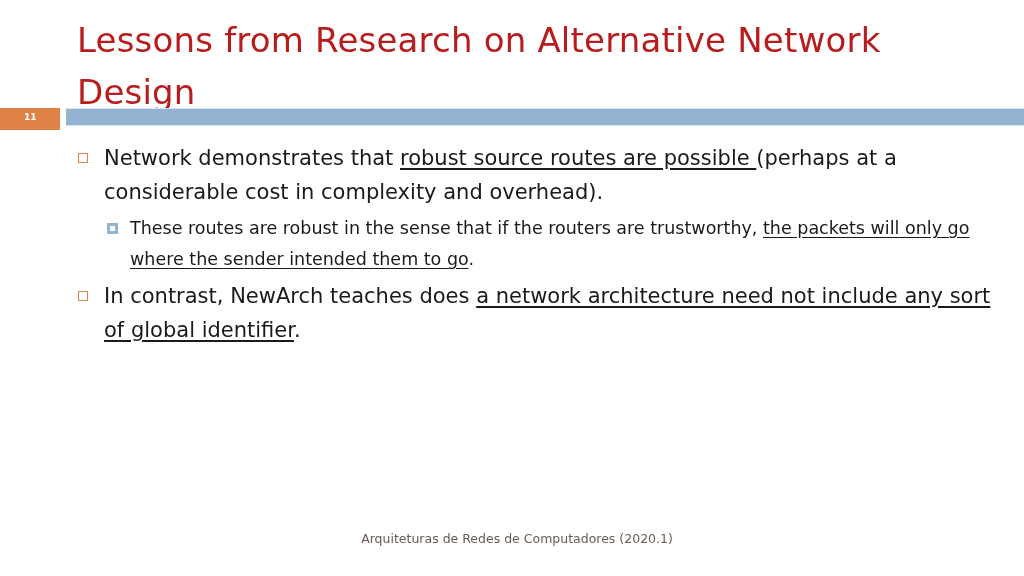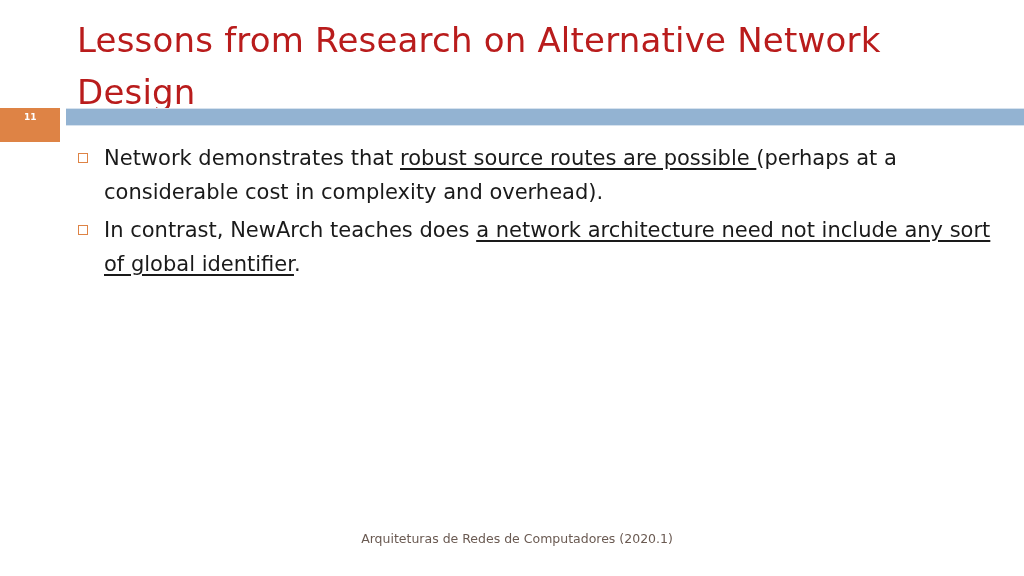--- a/index.html
+++ b/index.html
@@ -16,21 +16,21 @@
       width: 900px;
       font-size: 34px;
       line-height: 52px;
       color: #b91c1c;
       font-family: "DejaVu Sans", sans-serif;
       letter-spacing: 0.2px;
     }
     .slide-num-bar {
       position: absolute;
       left: 0; top: 108px;
-      width: 60px; height: 34px;
+      width: 60px; height: 22px;
       background: #de8345;
       color: #fff;
       font-size: 9px;
       line-height: 18px;
       text-align: left;
       padding-left: 24px;
       box-sizing: border-box;
       font-weight: bold;
     }
     .title-bar {
@@ -104,20 +104,24 @@
 </div>
 <div class="title-bar"></div>
 
 <div class="content">
 
   <div class="l1">
     <span class="bullet"></span>
     <span>Network demonstrates that </span><span class="u">robust source routes are possible </span><span>(perhaps at a considerable cost in complexity and overhead).</span>
   </div>
 
+  <div class="l2">
+    <span class="bullet"></span>
+    <span>These routes are robust in the sense that if the routers are trustworthy, </span><span class="u">the packets will only go where the sender intended them to go</span><span>.</span>
+  </div>
 
   <div class="l1">
     <span class="bullet"></span>
     <span>In contrast, NewArch teaches does </span><span class="u">a network architecture need not include any sort of global identifier</span><span>.</span>
   </div>
 
 
 
 </div>
 

